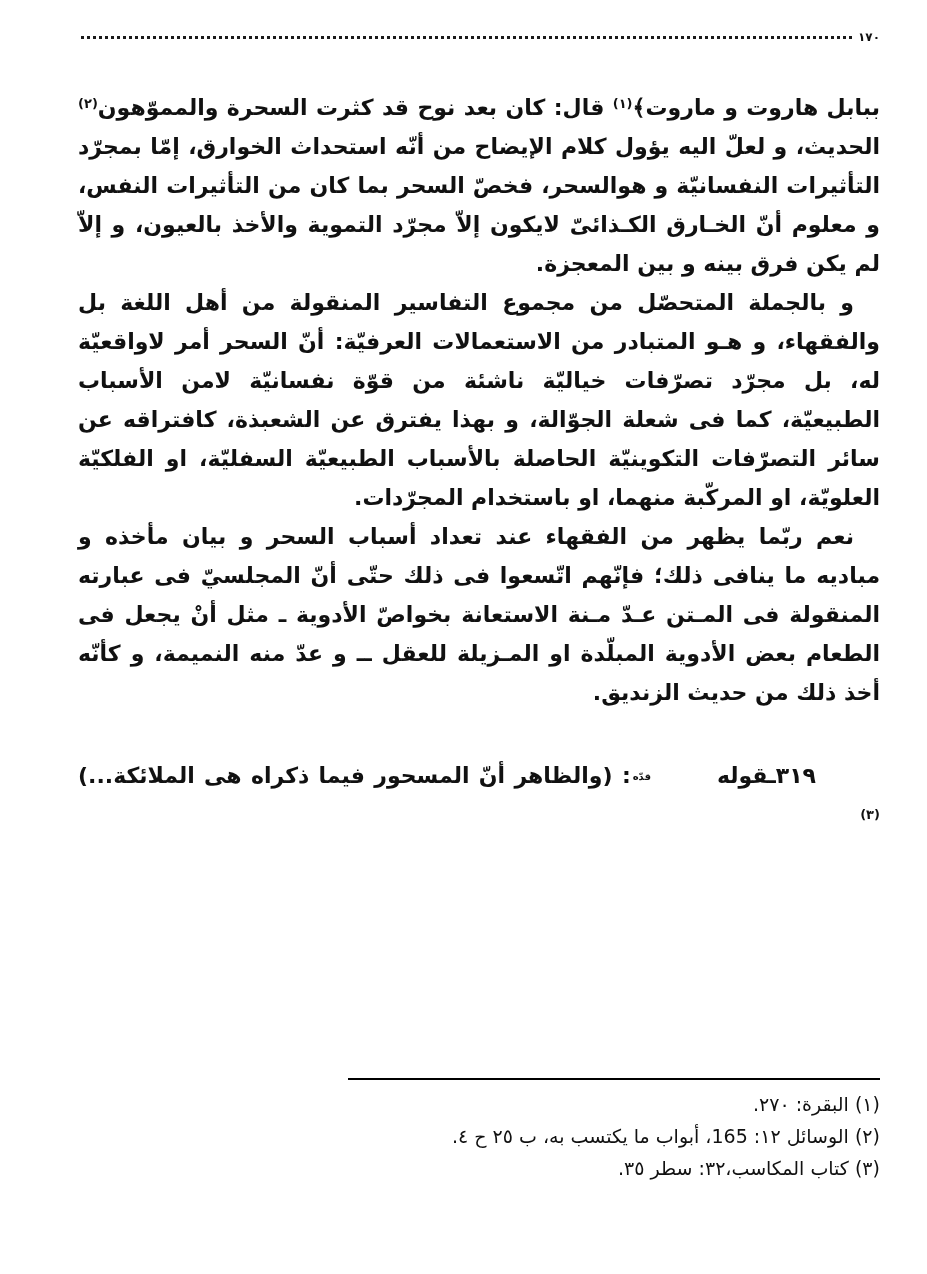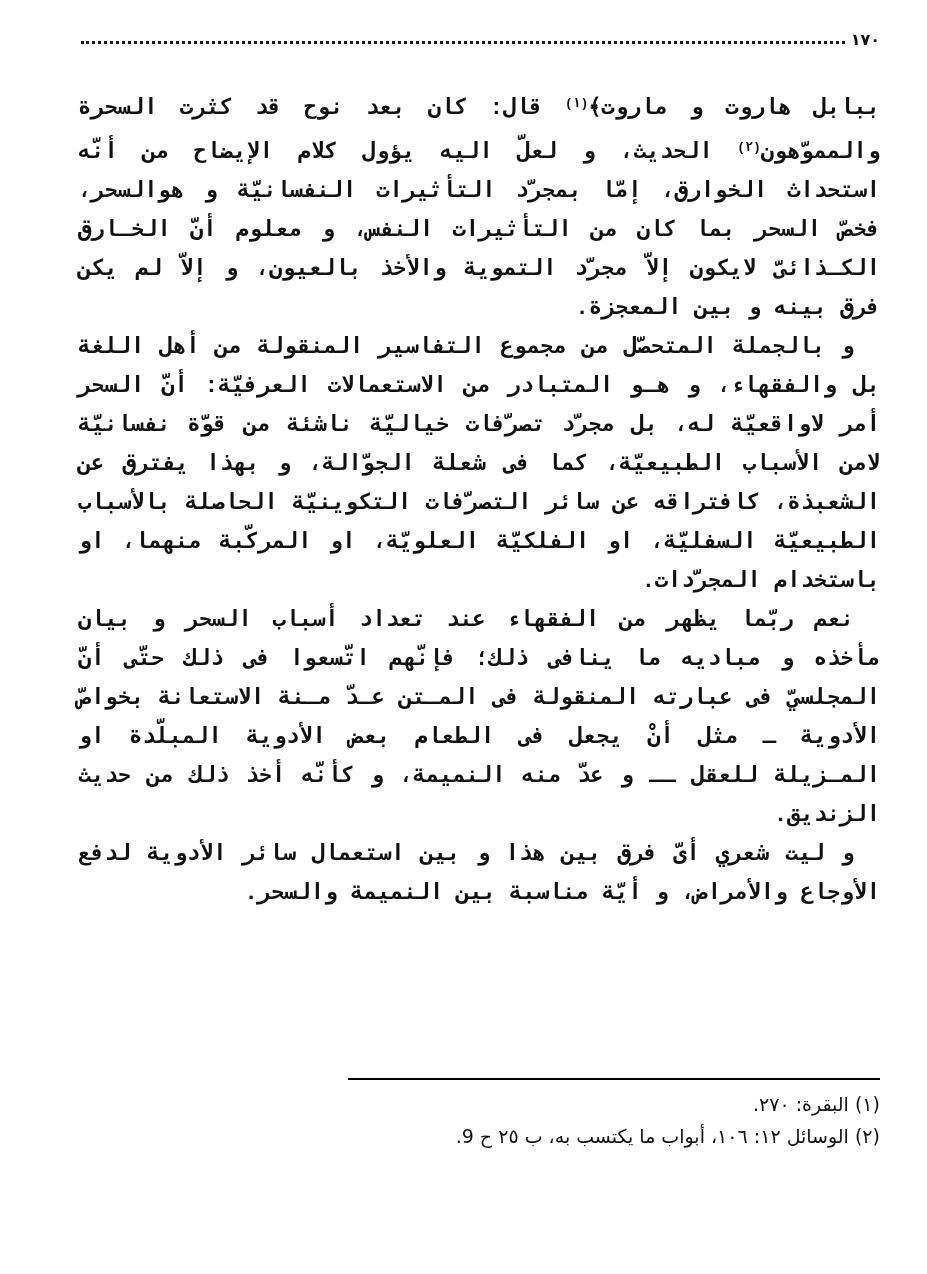--- a/index.html
+++ b/index.html
@@ -21,21 +21,21 @@
   .running-header {
     position: absolute;
     top: 30px;
     right: 47px;
     left: 75px;
     display: flex;
     flex-direction: row;      
     align-items: flex-end;
   }
   .page-number {
-    font-size: 16px;
+    font-size: 12px;
     font-weight: bold;
     white-space: nowrap;
     letter-spacing: 1px;
   }
   .dotted-leader {
     flex: 1;
     height: 0;
     border-bottom: 3px dotted #1a1a1a;
     margin: 0 6px 5px 6px;
   }
@@ -49,21 +49,21 @@
     position: absolute;
     top: 84px;
     right: 47px;
     left: 78px;
     font-size: 22px;
     font-weight: bold;
     line-height: 39px;
     text-align: justify;
     text-align-last: right;
   }
-  .para { margin: 0; font-family: Liberation Mono, monospace; }
+  .para { margin: 0; }
   .para.indent { text-indent: 26px; }
   .fn-mark {
     font-size: 13px;
     font-weight: bold;
     vertical-align: 7px;
     letter-spacing: 0;
   }
   .section-heading {
     margin: 44px 0 14px 0;
     text-indent: 64px;
@@ -105,26 +105,27 @@
   </div>
 
   <div class="text-body">
 
     <p class="para"><span>ببابل هاروت و ماروت﴾</span><span class="fn-mark">(١)</span><span> قال: كان بعد نوح قد كثرت السحرة والمموّهون</span><span class="fn-mark">(٢)</span><span> الحديث، و لعلّ اليه يؤول كلام الإيضاح من أنّه استحداث الخوارق، إمّا بمجرّد التأثيرات النفسانيّة و هوالسحر، فخصّ السحر بما كان من التأثيرات النفس، و معلوم أنّ الخـارق الكـذائىّ لايكون إلاّ مجرّد التموية والأخذ بالعيون، و إلاّ لم يكن فرق بينه و بين المعجزة.</span></p>
 
     <p class="para indent">و بالجملة المتحصّل من مجموع التفاسير المنقولة من أهل اللغة بل والفقهاء، و هـو المتبادر من الاستعمالات العرفيّة: أنّ السحر أمر لاواقعيّة له، بل مجرّد تصرّفات خياليّة ناشئة من قوّة نفسانيّة لامن الأسباب الطبيعيّة، كما فى شعلة الجوّالة، و بهذا يفترق عن الشعبذة، كافتراقه عن سائر التصرّفات التكوينيّة الحاصلة بالأسباب الطبيعيّة السفليّة، او الفلكيّة العلويّة، او المركّبة منهما، او باستخدام المجرّدات.</p>
 
     <p class="para indent">نعم ربّما يظهر من الفقهاء عند تعداد أسباب السحر و بيان مأخذه و مباديه ما ينافى ذلك؛ فإنّهم اتّسعوا فى ذلك حتّى أنّ المجلسيّ فى عبارته المنقولة فى المـتن عـدّ مـنة الاستعانة بخواصّ الأدوية ـ مثل أنْ يجعل فى الطعام بعض الأدوية المبلّدة او المـزيلة للعقل ــ و عدّ منه النميمة، و كأنّه أخذ ذلك من حديث الزنديق.</p>
 
-    <p class="para indent">و ليت شعري أىّ فرق بين هذا و بين استعمال سائر الأدوية لدفع الأوجاع والأمراض، و أيّة مناسبة بين النميمة والسحر.</p>
 
 
+    <p class="para section-heading"><span>٣١٩</span><span>ـ</span><span>قوله</span><span class="honorific">قدّه</span><span>: (والظاهر أنّ المسحور فيما ذكراه هى الملائكة...)</span><span class="fn-mark">(٣)</span></p>
 
 
   </div>
 
   <div class="footnotes">
     <div class="fn-rule"></div>
     <div class="footnote">(١) البقرة: ٢٧٠.</div>
-    <div class="footnote">(٢) الوسائل ١٢: ١٠٦، أبواب ما يكتسب به، ب ٢٥ ح 9.</div>
+    <div class="footnote">(٢) الوسائل ١٢: 165، أبواب ما يكتسب به، ب ٢٥ ح ٤.</div>
+    <div class="footnote">(٣) كتاب المكاسب،٣٢: سطر ٣٥.</div>
   </div>
 
 </div>
 
 </body></html>

